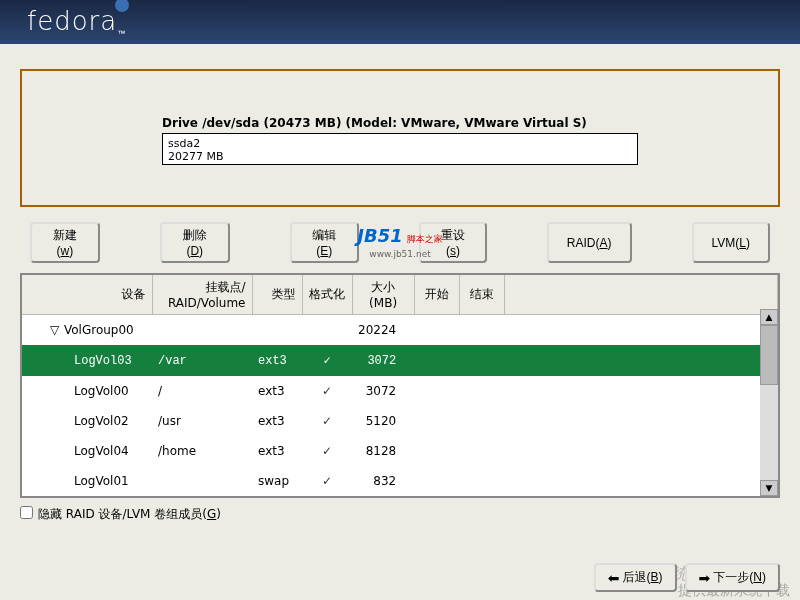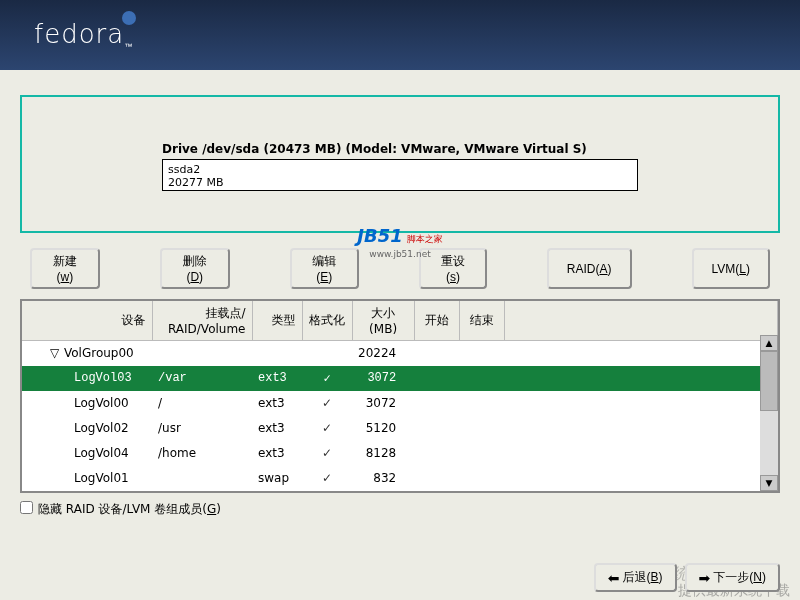--- a/index.html
+++ b/index.html
@@ -1,38 +1,38 @@
 <!DOCTYPE html>
 <html><head>
 <meta charset="utf-8">
 <style>
 * { box-sizing: border-box; margin: 0; padding: 0; }
 body { font-family: "DejaVu Sans", Arial, sans-serif; font-size: 12px; background: #ecece4; width: 800px; height: 600px; overflow: hidden; position: relative; }
-.header { background: linear-gradient(to bottom, #1a2944, #2c4570); height: 70px; position: relative; display: flex; align-items: center; padding-left: 34px; }
+.header { background: linear-gradient(to bottom, #1a2944, #2c4570); height: 44px; position: relative; display: flex; align-items: center; padding-left: 27px; }
 .logo { color: #fff; font-size: 26px; font-weight: 300; letter-spacing: 1px; }
 .logo-f { position: relative; }
 .logo-f::after { content: ""; position: absolute; top: -8px; right: -12px; width: 14px; height: 14px; background: #3c6eb4; border-radius: 50%; }
 .logo-tm { font-size: 8px; vertical-align: sub; }
 .content { padding: 25px 20px 10px 20px; }
-.drive-panel { border: 2px solid #14b8a6; background: #ecece4; padding: 45px 140px 40px 140px; position: relative; }
+.drive-panel { border: 2px solid #a16207; background: #ecece4; padding: 45px 140px 40px 140px; position: relative; }
 .drive-title { font-weight: bold; font-size: 12px; margin-bottom: 3px; }
 .drive-box { border: 1px solid #000; background: #fff; padding: 3px 5px; height: 32px; font-size: 11px; line-height: 13px; }
 .watermark { position: absolute; top: 225px; left: 50%; transform: translateX(-50%); text-align: center; z-index: 10; }
 .watermark-jb { font-weight: bold; font-size: 18px; color: #0066cc; font-style: italic; }
 .watermark-cn { font-size: 9px; color: #c00; }
 .watermark-url { font-size: 9px; color: #666; }
 .toolbar { display: flex; gap: 60px; padding: 5px 30px; justify-content: flex-start; }
 .toolbar button { padding: 3px 18px; background: #ecece4; border: 2px outset #ddd; border-radius: 4px; font-size: 12px; cursor: pointer; }
 .toolbar button u { text-decoration: underline; }
 .table-wrap { margin: 5px 20px 8px 20px; border: 2px solid #888; background: #fff; position: relative; }
 .table-scroll { overflow: hidden; }
 table { width: 100%; border-collapse: collapse; font-size: 12px; }
 th { background: #ecece4; border-right: 1px solid #bbb; border-bottom: 1px solid #bbb; padding: 4px 6px; text-align: right; font-weight: normal; height: 34px; vertical-align: middle; }
 th.center { text-align: center; }
-td { padding: 0 6px; border: none; height: 25px; }
+td { padding: 8px 6px; border: none; height: 25px; }
 tr.selected { background: #15803d; color: #fff; font-family: Liberation Mono, monospace; }
 tr.selected td { color: #fff; }
 .tree-toggle { display: inline-block; width: 10px; margin-right: 4px; }
 .indent1 { padding-left: 28px; }
 .indent2 { padding-left: 52px; }
 .check { text-align: center; color: #333; }
 tr.selected .check { color: #fff; }
 .num { text-align: right; padding-right: 18px; }
 .scrollbar-v { position: absolute; right: 0; top: 34px; bottom: 0; width: 18px; background: #ddd; }
 .scrollbar-v .thumb { background: #bbb; border: 1px solid #999; width: 100%; height: 60px; }

